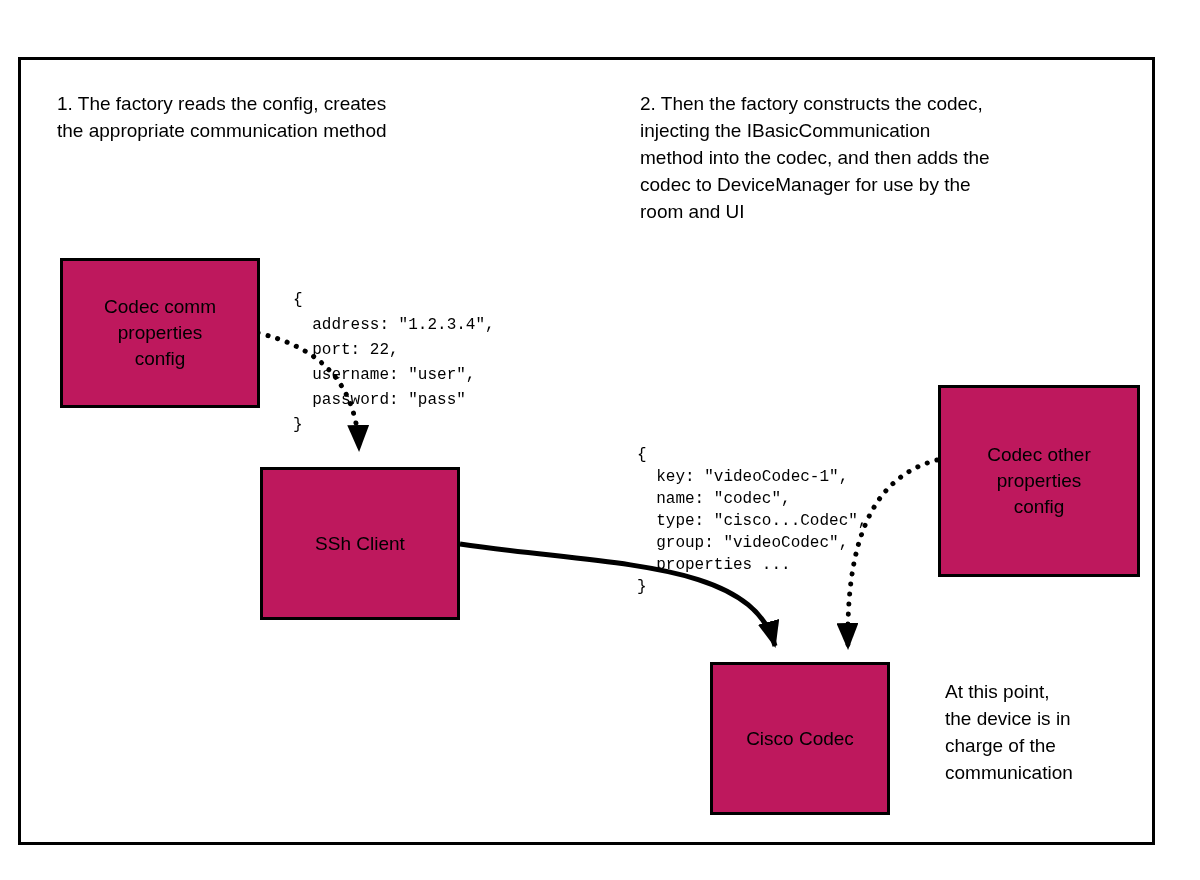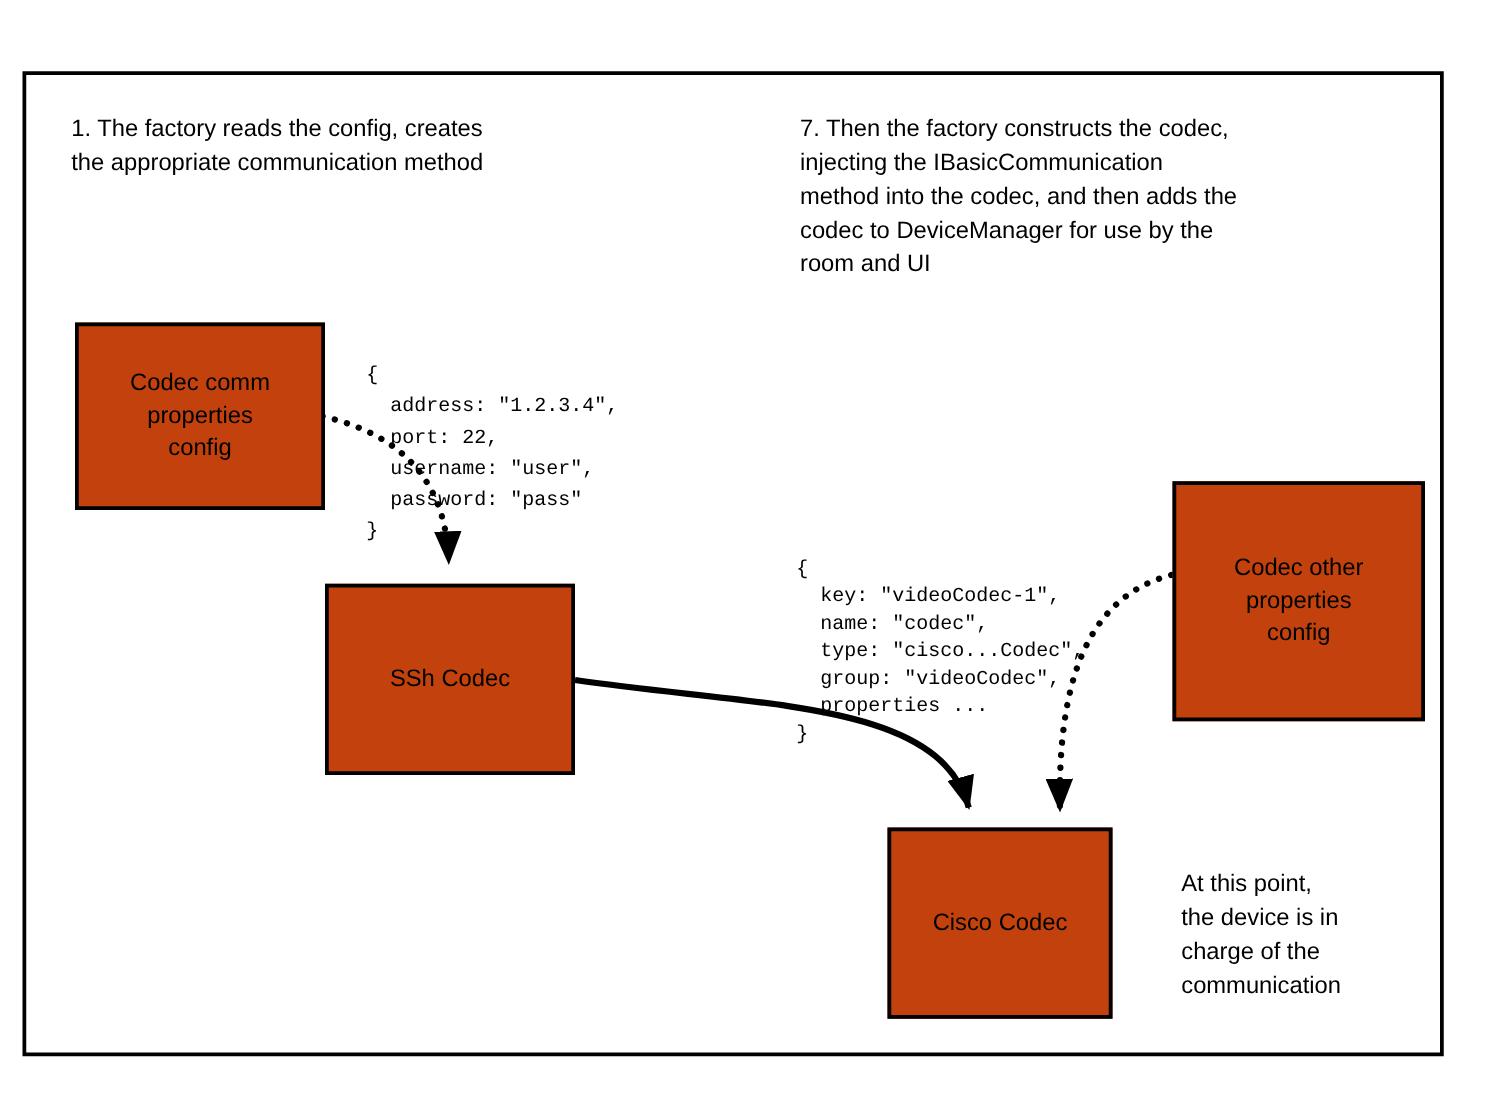--- a/index.html
+++ b/index.html
@@ -25,26 +25,26 @@
   }
 
   .note {
     position: absolute;
     white-space: pre-line;
     font-size: 19px;
     line-height: 27px;
   }
   .note1 { left: 57px;  top: 90px;  }
   .note2 { left: 640px; top: 90px;  }
-  .note3 { left: 945px; top: 678px; margin-top: 16px; }
+  .note3 { left: 945px; top: 678px; }
 
   .box {
     position: absolute;
     border: 3px solid #000000;
-    background: #c2410c;
+    background: #be185d;
     display: flex; align-items: center; justify-content: center;
     text-align: center;
     font-size: 19px; line-height: 26px;
     white-space: pre-line;
   }
   .box-codec-comm  { left: 60px;  top: 258px; width: 200px; height: 150px; }
   .box-ssh         { left: 260px; top: 467px; width: 200px; height: 153px; }
   .box-codec-other { left: 938px; top: 385px; width: 202px; height: 192px; }
   .box-cisco       { left: 710px; top: 662px; width: 180px; height: 153px; }
 
@@ -72,21 +72,21 @@
       </marker>
     </defs>
     <path d="M 258 333 C 322 348, 357 385, 359 450" fill="none" stroke="#000000" stroke-width="5" stroke-dasharray="0.1 10" stroke-linecap="round" marker-end="url(#arrowhead)"></path>
     <path d="M 460 544 C 610 566, 752 560, 775 646" fill="none" stroke="#000000" stroke-width="5" marker-end="url(#arrowhead)"></path>
     <path d="M 937 460 C 868 478, 846 548, 848 648" fill="none" stroke="#000000" stroke-width="5" stroke-dasharray="0.1 10" stroke-linecap="round" marker-end="url(#arrowhead)"></path>
   </svg>
 
   <div class="note note1">1. The factory reads the config, creates
 the appropriate communication method</div>
 
-  <div class="note note2">7. Then the factory constructs the codec,
+  <div class="note note2">2. Then the factory constructs the codec,
 injecting the IBasicCommunication
 method into the codec, and then adds the
 codec to DeviceManager for use by the
 room and UI</div>
 
   <pre class="code code1">{
   address: "1.2.3.4",
   port: 22,
   username: "user",
   password: "pass"
@@ -100,21 +100,21 @@
   properties ...
 }</pre>
 
   <div class="box box-codec-comm">
     <span>Codec comm
 properties
 config</span>
   </div>
 
   <div class="box box-ssh">
-    <span>SSh Codec</span>
+    <span>SSh Client</span>
   </div>
 
   <div class="box box-codec-other">
     <span>Codec other
 properties
 config</span>
   </div>
 
   <div class="box box-cisco">
     <span>Cisco Codec</span>

